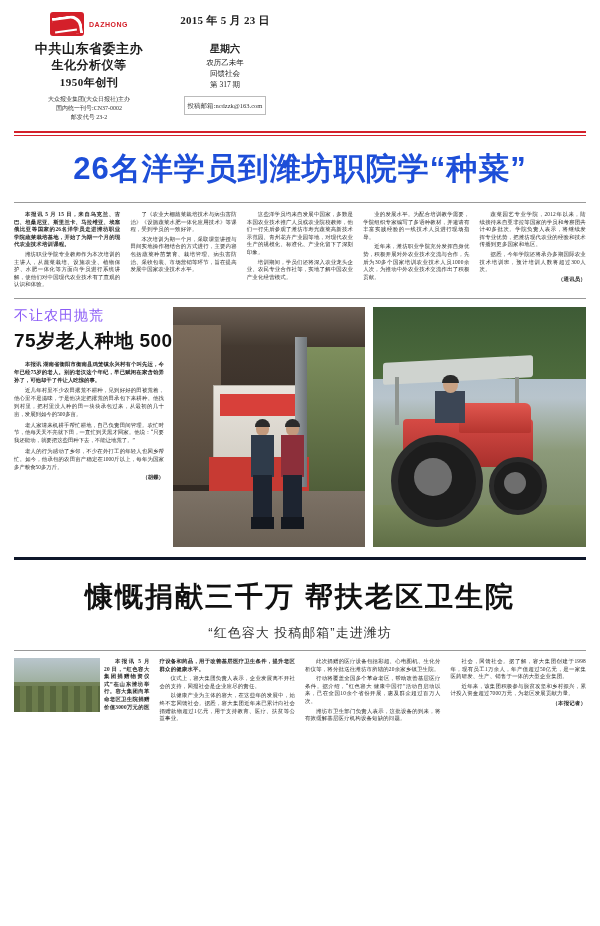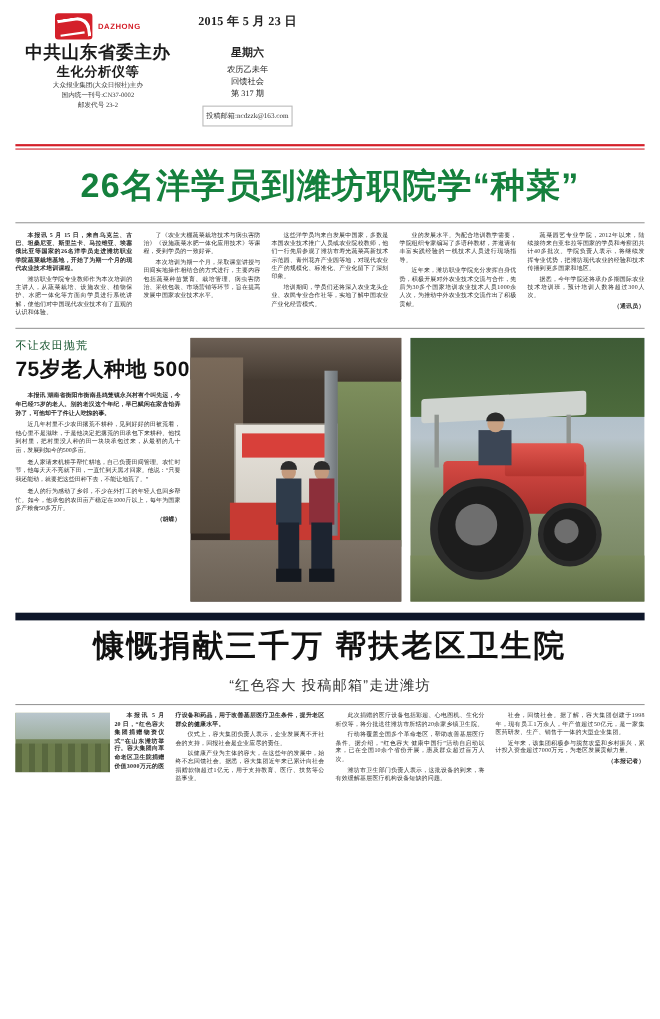--- a/index.html
+++ b/index.html
@@ -74,21 +74,21 @@
     transform: rotate(-8deg);
   }
   .logo-pinyin {
     font-family: "Liberation Sans", sans-serif;
     font-size: 7px;
     letter-spacing: 0.5px;
     color: #d4202a;
     font-weight: bold;
   }
   .mh-left .l1 {
-    font-size: 16px;
+    font-size: 13px;
     font-weight: bold;
     letter-spacing: 0.5px;
     line-height: 17px;
   }
   .mh-left .l2 {
     font-size: 12px;
     font-weight: bold;
     letter-spacing: 0.5px;
     line-height: 17px;
   }
@@ -165,21 +165,21 @@
   .rule-red.thin {
     height: 1px;
     margin-top: 2px;
   }
 
   
   .headline-main {
     text-align: center;
     font-size: 31px;
     font-weight: bold;
-    color: #15803d;
+    color: #1d4ed8;
     letter-spacing: 1px;
     padding: 12px 0 10px 0;
     font-family: "Liberation Sans", sans-serif;
     white-space: nowrap;
   }
   .rule-grey {
     height: 1px;
     background: #999;
     margin: 2px 0 8px 0;
   }
@@ -208,22 +208,22 @@
     border-top: 1px solid #999;
     padding-top: 8px;
     display: flex;
     gap: 9px;
   }
   .sec2-left {
     width: 150px;
     flex: 0 0 150px;
   }
   .kicker {
-    font-size: 10px;
-    color: #14532d;
+    font-size: 14px;
+    color: #8b5cf6;
     letter-spacing: 1px;
     margin-bottom: 4px;
     font-family: Liberation Sans, sans-serif;
   }
   .headline-2 {
     font-size: 19px;
     font-weight: bold;
     color: #111;
     letter-spacing: 0.5px;
     line-height: 24px;
@@ -333,22 +333,22 @@
   .pb-hood { position:absolute; left:86px; top:96px; width:72px; height:30px; background:linear-gradient(180deg,#e2574f,#b5352f); border-radius:4px 6px 2px 2px; }
   .pb-wheel-big { position:absolute; left:18px; top:128px; width:78px; height:78px; border-radius:50%; background:#1d1d1d; border:7px solid #2a2a2a; }
   .pb-wheel-big:after { content:""; position:absolute; left:16px; top:16px; width:38px; height:38px; border-radius:50%; background:#6e6e6e; }
   .pb-wheel-small { position:absolute; left:116px; top:150px; width:48px; height:48px; border-radius:50%; background:#1d1d1d; border:5px solid #2a2a2a; }
   .pb-wheel-small:after { content:""; position:absolute; left:10px; top:10px; width:22px; height:22px; border-radius:50%; background:#6e6e6e; }
   .pb-ground { position:absolute; left:0; bottom:0; width:100%; height:42px; background:linear-gradient(180deg,#7b8a5e,#5f6e46); }
 
   
   .sec3 {
     margin-top: 10px;
-    border-top: 7px solid #0f172a;
-    padding-top: 4px;
+    border-top: 3px solid #0f172a;
+    padding-top: 18px;
   }
   .headline-3 {
     text-align: center;
     font-size: 28px;
     font-weight: bold;
     letter-spacing: 2px;
     color: #111;
     font-family: "Liberation Sans", sans-serif;
     white-space: nowrap;
   }
@@ -385,20 +385,21 @@
     <div class="mh-left">
       <div class="logo-row">
         <div class="logo-mark">
           <div class="swoosh"></div>
           <div class="bar"></div>
         </div>
         <div class="logo-pinyin">DAZHONG</div>
       </div>
       <div class="l1">中共山东省委主办</div>
       <div class="l2">生化分析仪等</div>
+      <div class="l3">1950年创刊</div>
       <div class="small">大众报业集团(大众日报社)主办</div>
       <div class="small">国内统一刊号:CN37-0002</div>
       <div class="small">邮发代号 23-2</div>
     </div>
 
 
     <div class="mh-right">
       <div class="date">2015 年 5 月 23 日</div>
       <div class="wk">星期六</div>
       <div class="lunar">农历乙未年</div>

